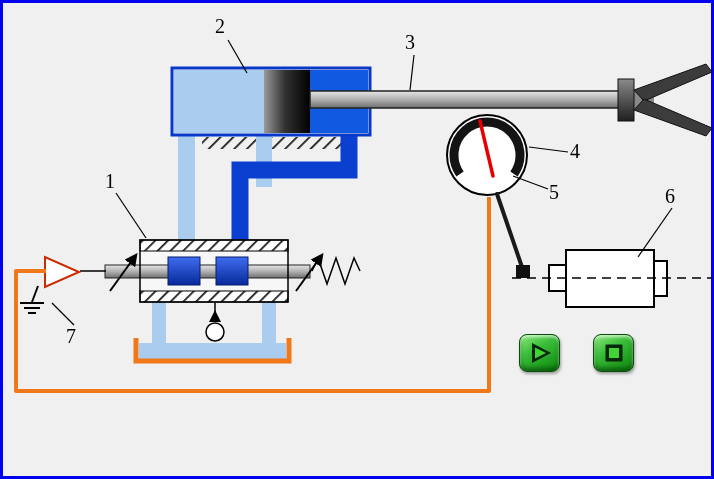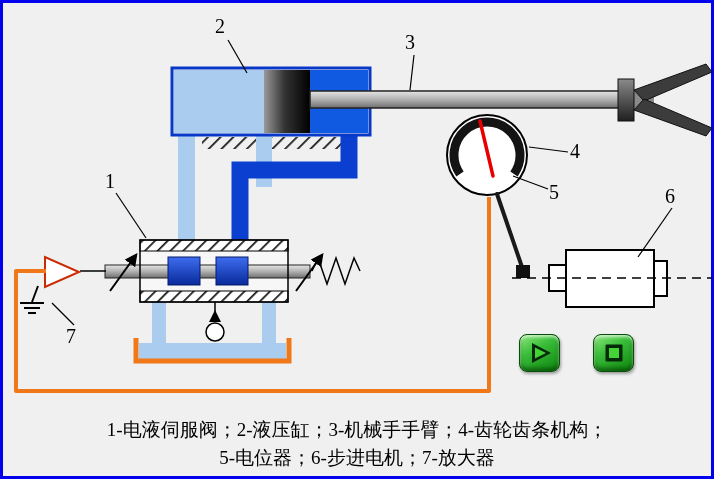--- a/index.html
+++ b/index.html
@@ -168,18 +168,14 @@
       <polygon points="8,6.5 19,12 8,17.5" fill="#43d336"></polygon>
     </svg>
   </button>
   <button id="btn-stop" class="ctrl-btn">
     <svg width="26" height="24" viewBox="0 0 26 24">
       <rect x="4.5" y="3.5" width="17" height="17" rx="1" fill="#06290a"></rect>
       <rect x="8" y="7" width="10" height="10" fill="#43d336"></rect>
     </svg>
   </button>
 
-  <div class="caption">
-    <div>1-电液伺服阀；2-液压缸；3-机械手手臂；4-齿轮齿条机构；</div>
-    <div>5-电位器；6-步进电机；7-放大器</div>
-  </div>
 
 </div>
 
 </body></html>

